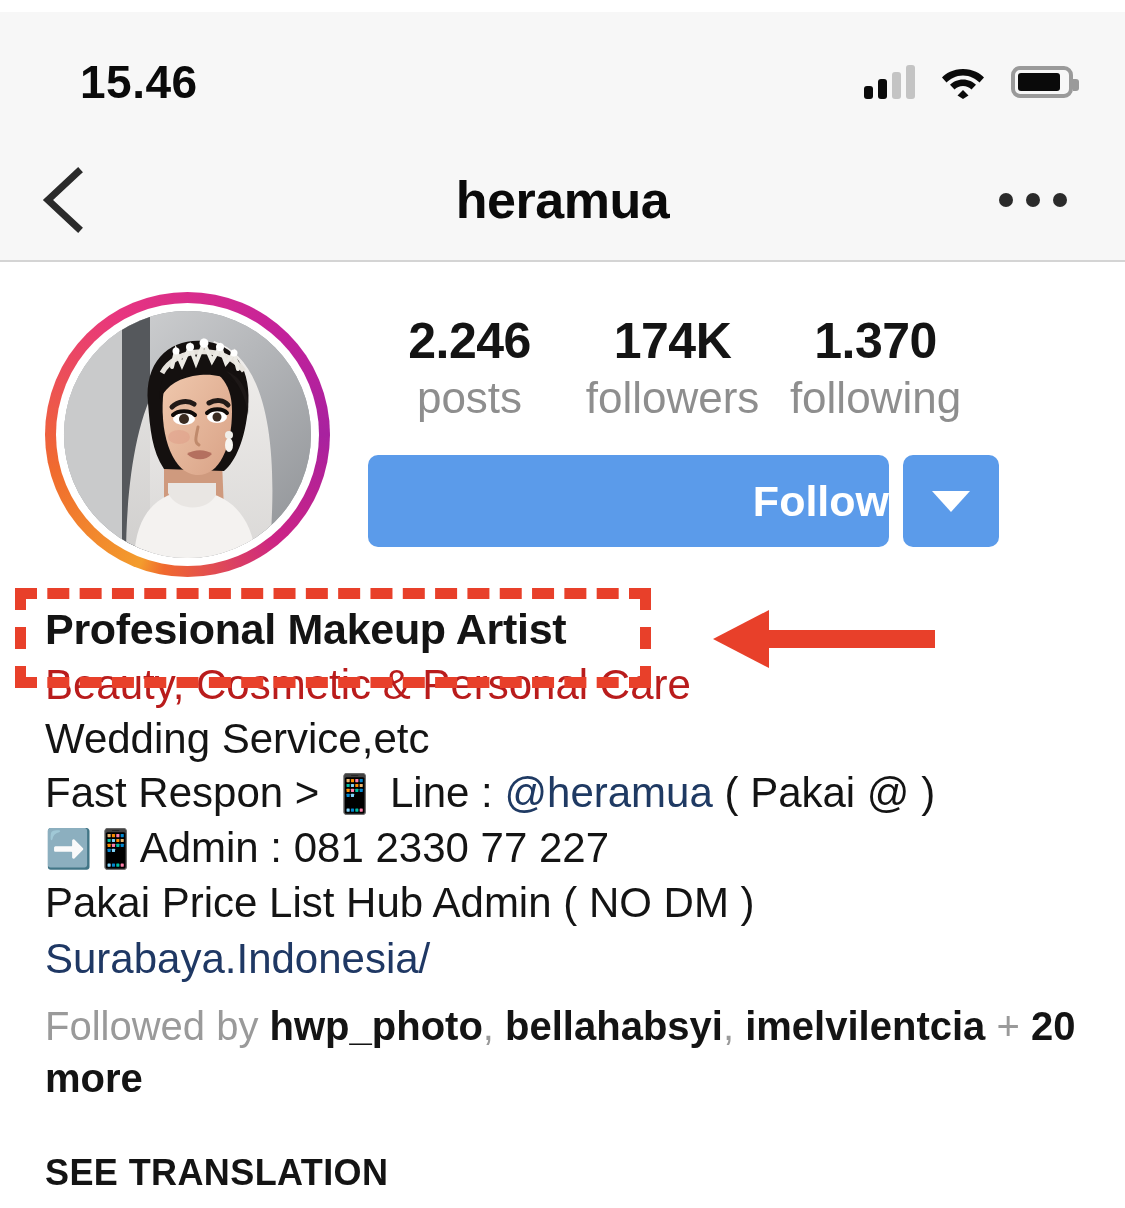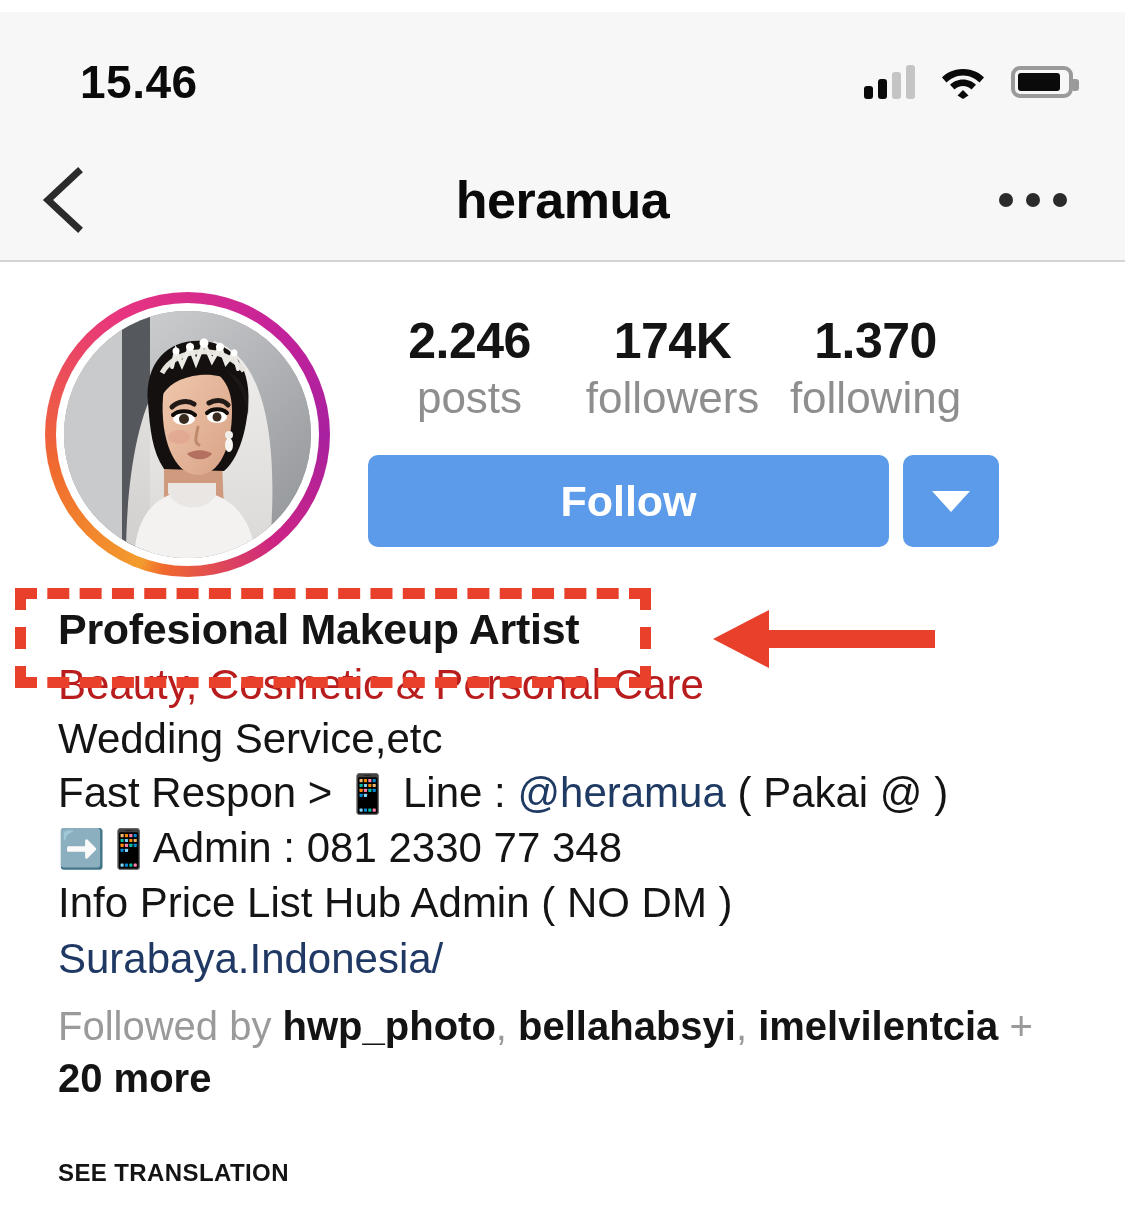--- a/index.html
+++ b/index.html
@@ -200,20 +200,21 @@
     flex: 1;
     height: 92px;
     background: #5b9bea;
     border: none;
     border-radius: 10px;
     color: #ffffff;
     font-size: 43px;
     font-weight: bold;
     font-family: inherit;
     cursor: pointer;
+    text-align: right;
   }
   .dropdown-btn {
     width: 96px;
     height: 92px;
     background: #5b9bea;
     border: none;
     border-radius: 10px;
     display: flex;
     align-items: center;
     justify-content: center;
@@ -224,21 +225,21 @@
     border-left: 19px solid transparent;
     border-right: 19px solid transparent;
     border-top: 21px solid #ffffff;
   }
 
   
   .bio {
     position: absolute;
     top: 600px; left: 0;
     width: 1125px;
-    padding: 0 58px;
+    padding: 0 45px;
     font-size: 42px;
     line-height: 54px;
     color: #141414;
   }
   .bio-name {
     font-weight: bold;
     font-size: 43px;
     line-height: 58px;
     color: #141414;
     letter-spacing: -0.3px;
@@ -263,21 +264,21 @@
     line-height: 52px;
     color: #141414;
   }
   .followed-by .fb-prefix { color: #9a9a9a; }
   .followed-by b { font-weight: bold; color: #141414; }
   .followed-by .fb-sep { color: #9a9a9a; }
   .followed-by .fb-plus { color: #9a9a9a; }
 
   .see-translation {
     margin-top: 42px;
-    font-size: 24px;
+    font-size: 36px;
     font-weight: bold;
     color: #141414;
     letter-spacing: 0.4px;
     cursor: pointer;
   }
 
   
   .annot-box {
     position: absolute;
     left: 15px;
@@ -430,22 +431,22 @@
         </div>
       </div>
     </div>
   </div>
 
   <div class="bio">
     <div class="bio-name">Profesional Makeup Artist</div>
     <div class="bio-category">Beauty, Cosmetic &amp; Personal Care</div>
     <div class="bio-line">Wedding Service,etc</div>
     <div class="bio-line"><span>Fast Respon &gt; </span><span class="emoji">📱</span><span> Line : </span><span class="bio-link">@heramua</span><span> ( Pakai @ )</span></div>
-    <div class="bio-line"><span class="emoji">➡️</span><span class="emoji">📱</span><span>Admin : 081 2330 77 348</span></div>
-    <div class="bio-line">Info Price List Hub Admin ( NO DM )</div>
+    <div class="bio-line"><span class="emoji">➡️</span><span class="emoji">📱</span><span>Admin : 081 2330 77 227</span></div>
+    <div class="bio-line">Pakai Price List Hub Admin ( NO DM )</div>
     <div class="bio-url">Surabaya.Indonesia/</div>
 
     <div class="followed-by"><span class="fb-prefix">Followed by </span><b>hwp_photo</b><span class="fb-sep">, </span><b>bellahabsyi</b><span class="fb-sep">, </span><b>imelvilentcia</b><span class="fb-plus"> + </span><b>20 more</b></div>
 
     <div class="see-translation">SEE TRANSLATION</div>
   </div>
 
   <div class="annot-box"></div>
   <svg class="annot-arrow" viewBox="0 0 222 62">
     <polygon points="0,31 56,2 56,60" fill="#e8402a"></polygon>

